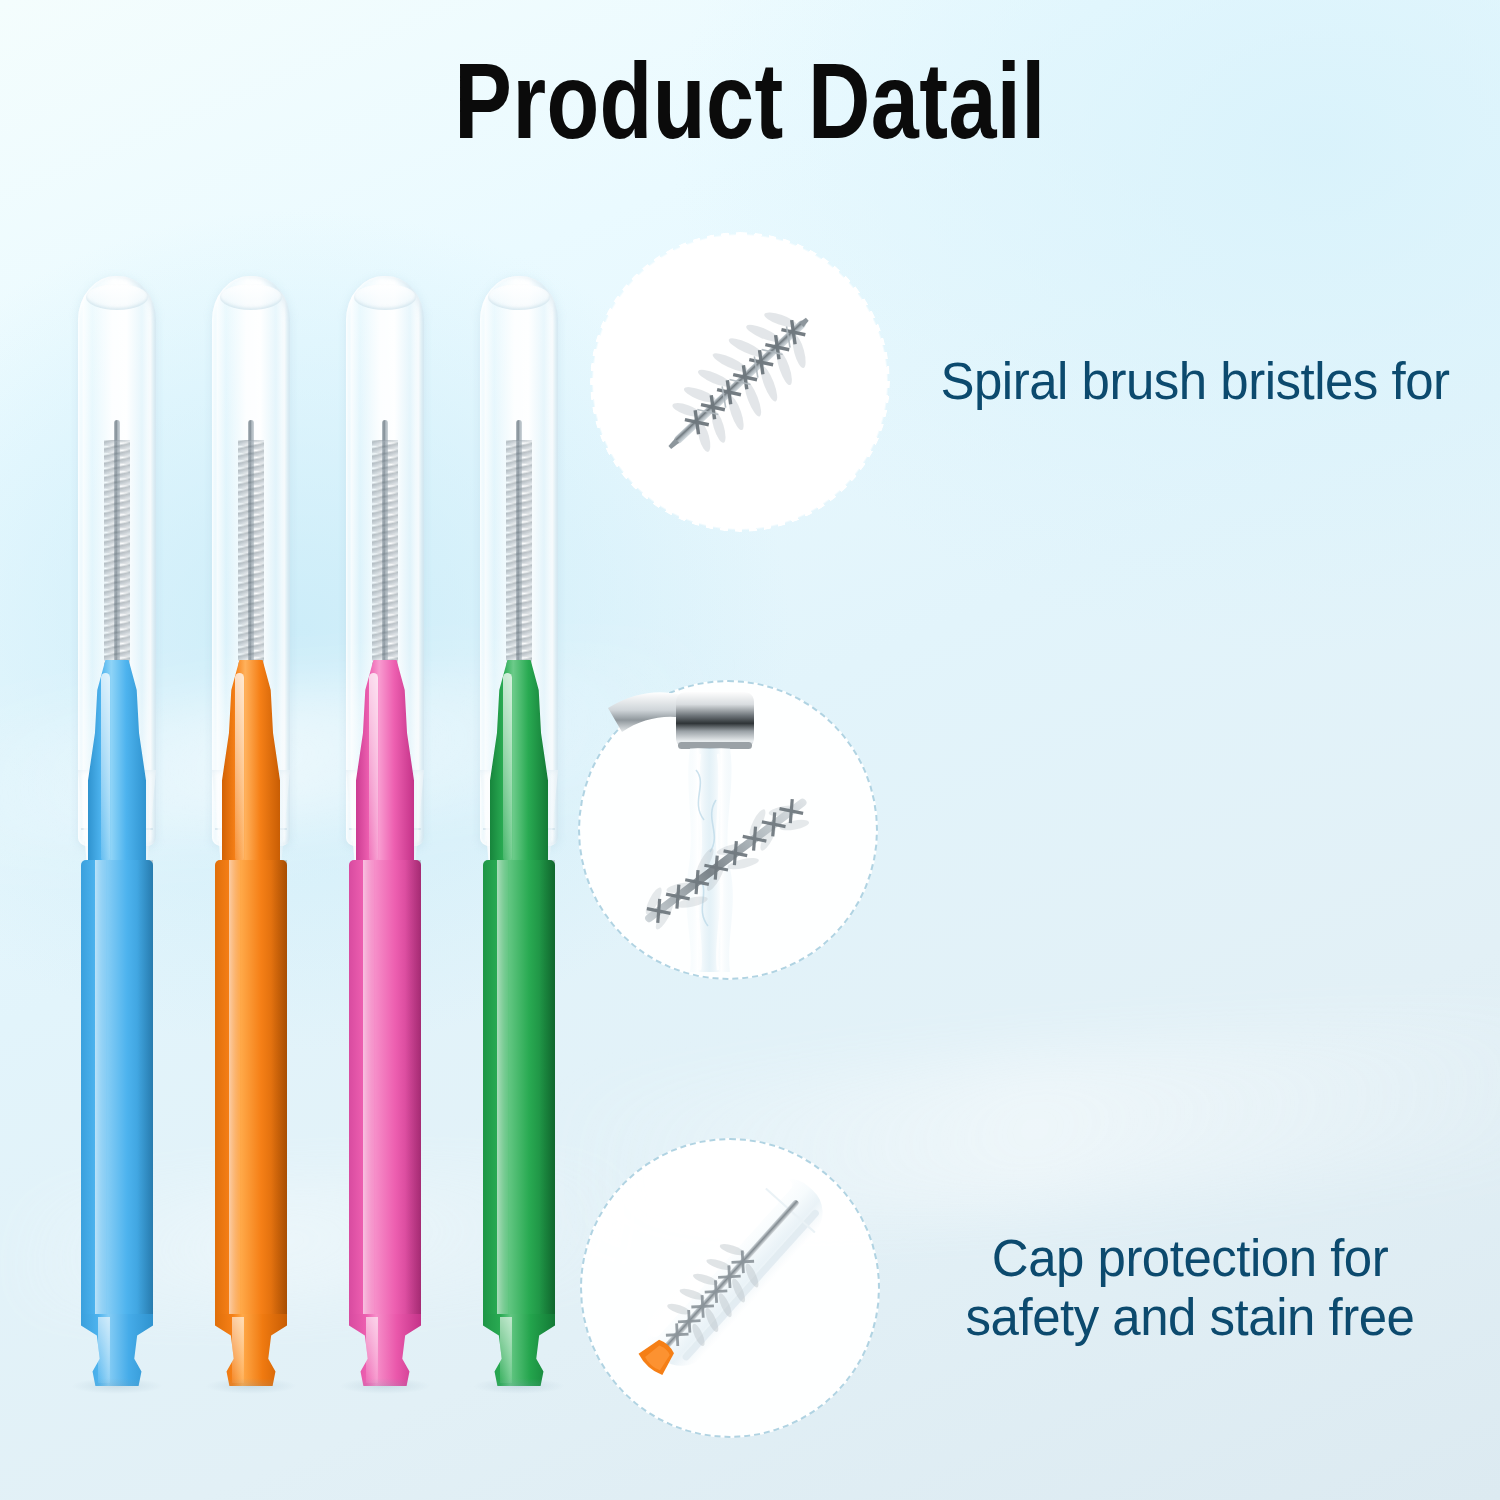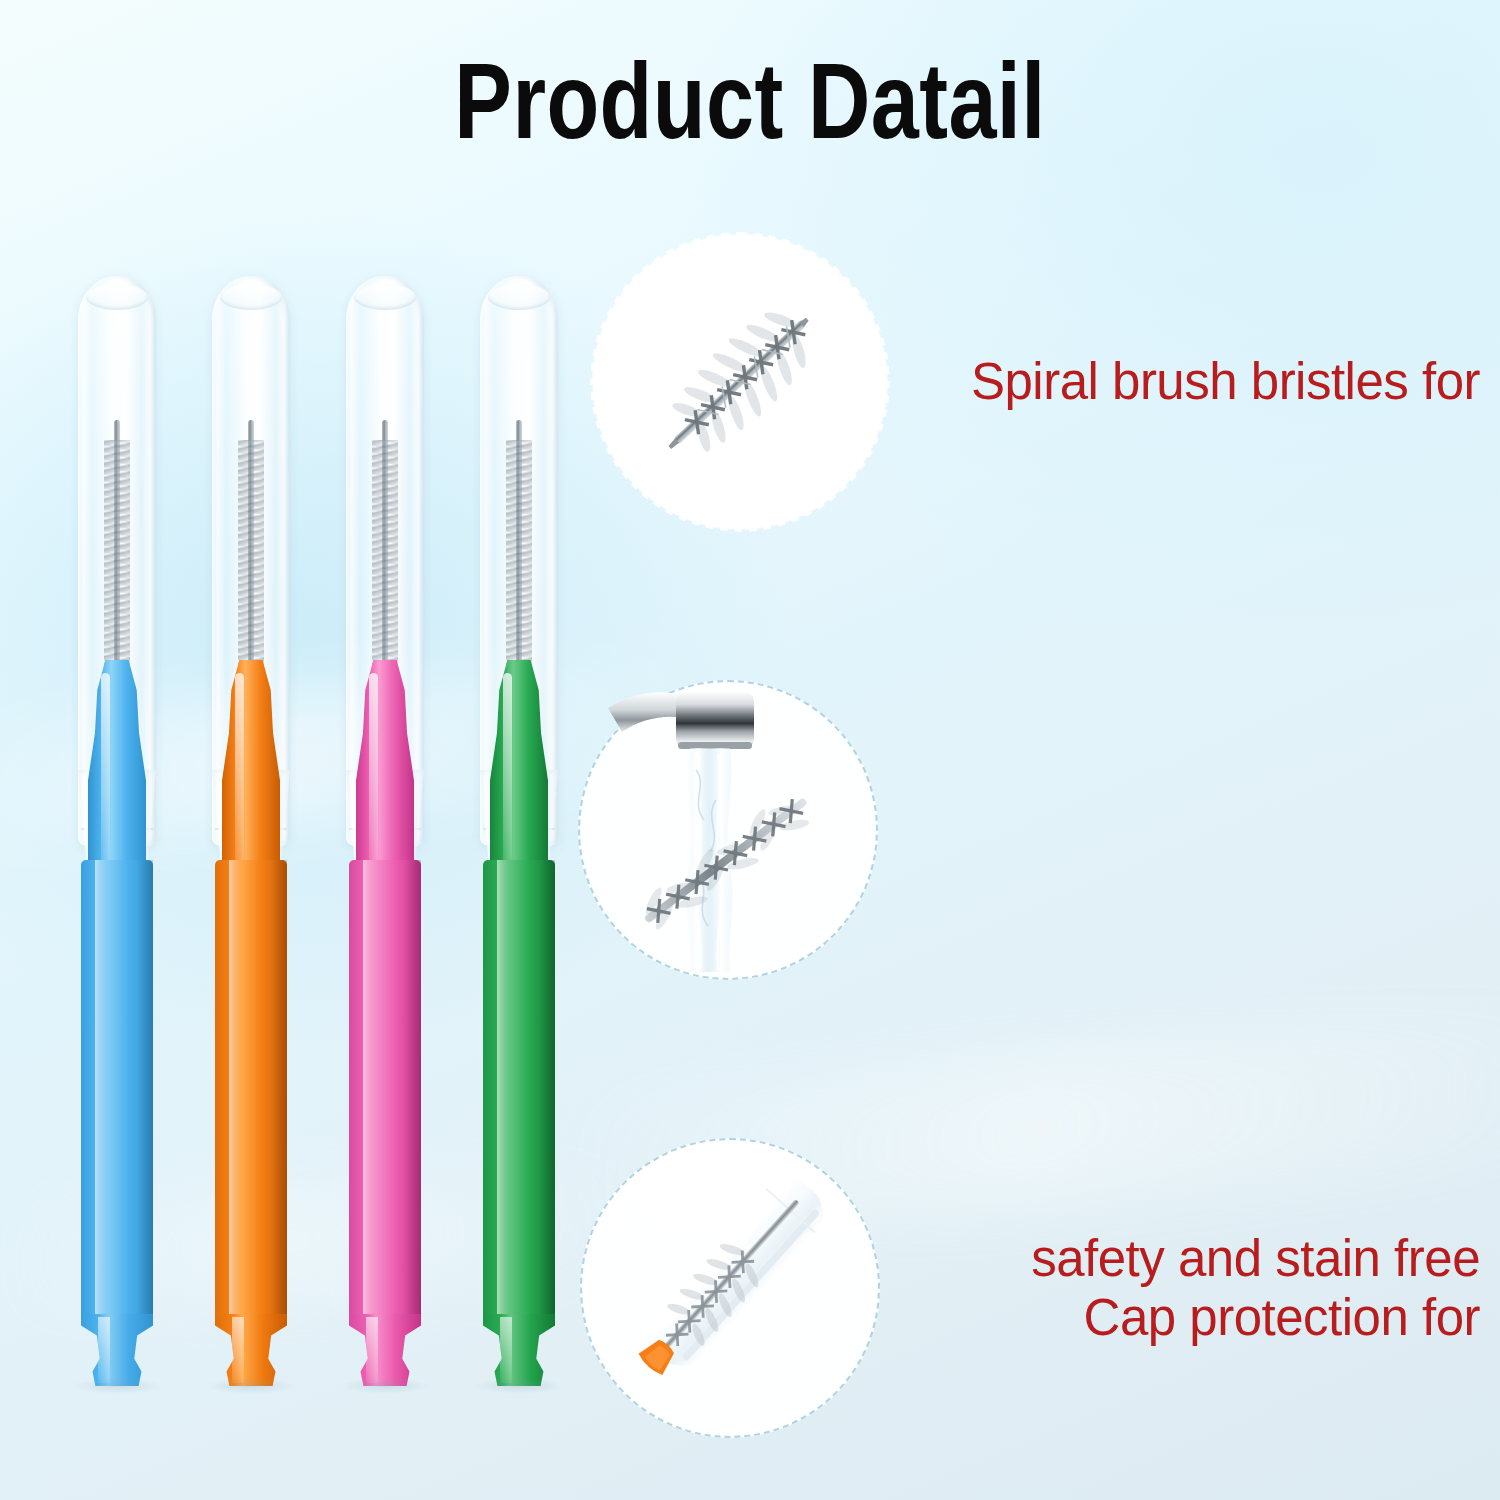--- a/index.html
+++ b/index.html
@@ -186,24 +186,24 @@
   .scallop-ring {
     position: absolute; inset: 0; border-radius: 50%;
     background:
       repeating-conic-gradient(from 0deg, #ffffff 0deg 2.8deg, rgba(255,255,255,0.0) 2.8deg 5.6deg);
     -webkit-mask-image: radial-gradient(circle at center, transparent 66%, #000 67%, #000 74%, transparent 75%);
             mask-image: radial-gradient(circle at center, transparent 66%, #000 67%, #000 74%, transparent 75%);
   }
 
   .feature-text {
     flex: 1 1 auto;
-    text-align: right;
+    text-align: center;
     font-size: 51px;
     line-height: 1.16;
-    color: #b91c1c;
+    color: #0c4a6e;
     letter-spacing: -0.5px;
     padding-left: 20px;
   }
   .feature-text span { display: block; }
 
   
   .inset { position: absolute; inset: 0; overflow: visible; }
   .inset svg { position: absolute; inset: 0; width: 100%; height: 100%; overflow: visible; }
 </style>
 </head>
@@ -521,16 +521,16 @@
               <path d="M150 212 q-8 8 -16 16"></path>
           </g>
 
           <path d="M132 236 q10 -4 20 0 l6 24 q-16 6 -32 0 z" fill="#f57f16"></path>
           <path d="M136 240 q8 -3 14 0 l3 18 q-10 4 -20 0 z" fill="#ff9a3d" opacity="0.7"></path>
         </g>
       </svg>
     </div>
   </div>
   <div class="feature-text">
+    <span>Cap protection for</span>
     <span>safety and stain free</span>
-    <span>Cap protection for</span>
   </div>
 </div>
 
 </body></html>

